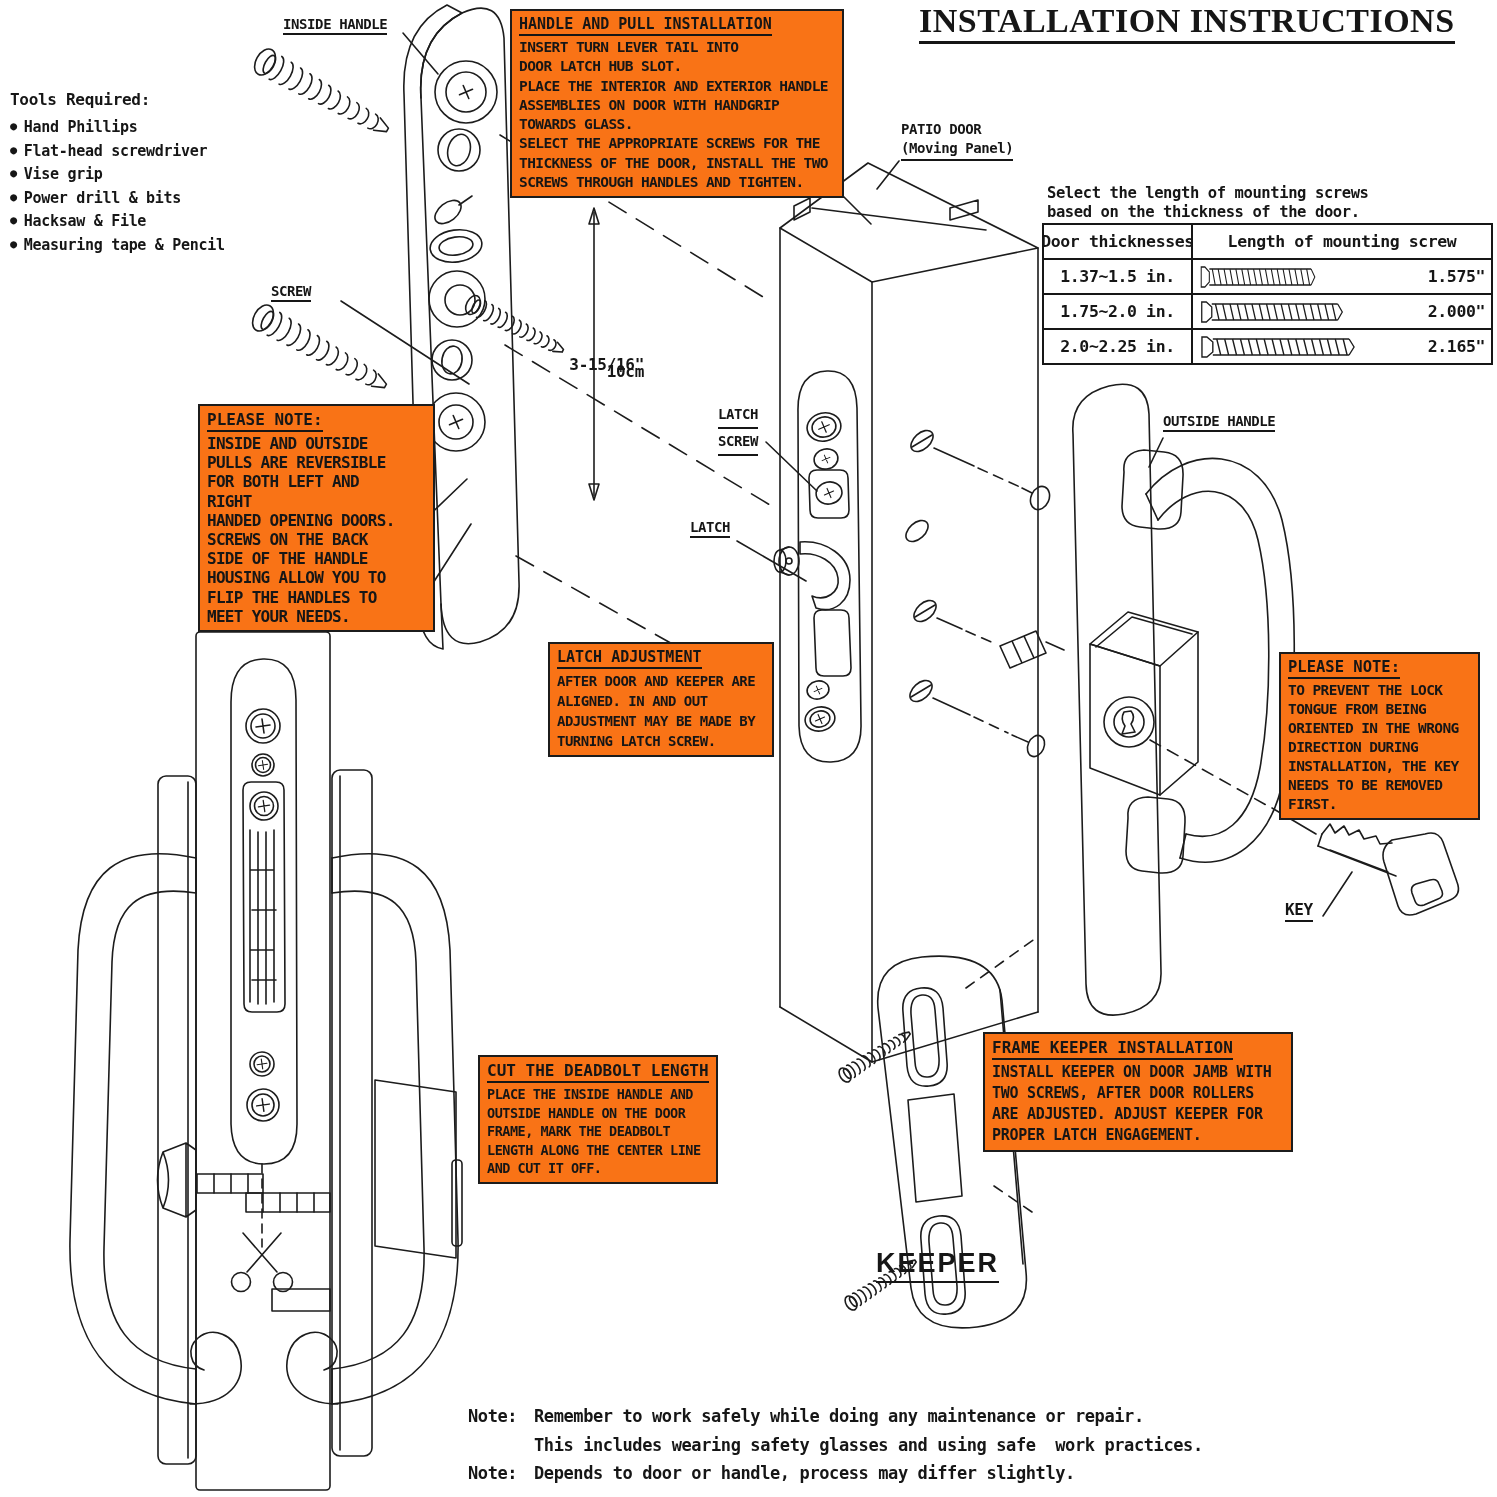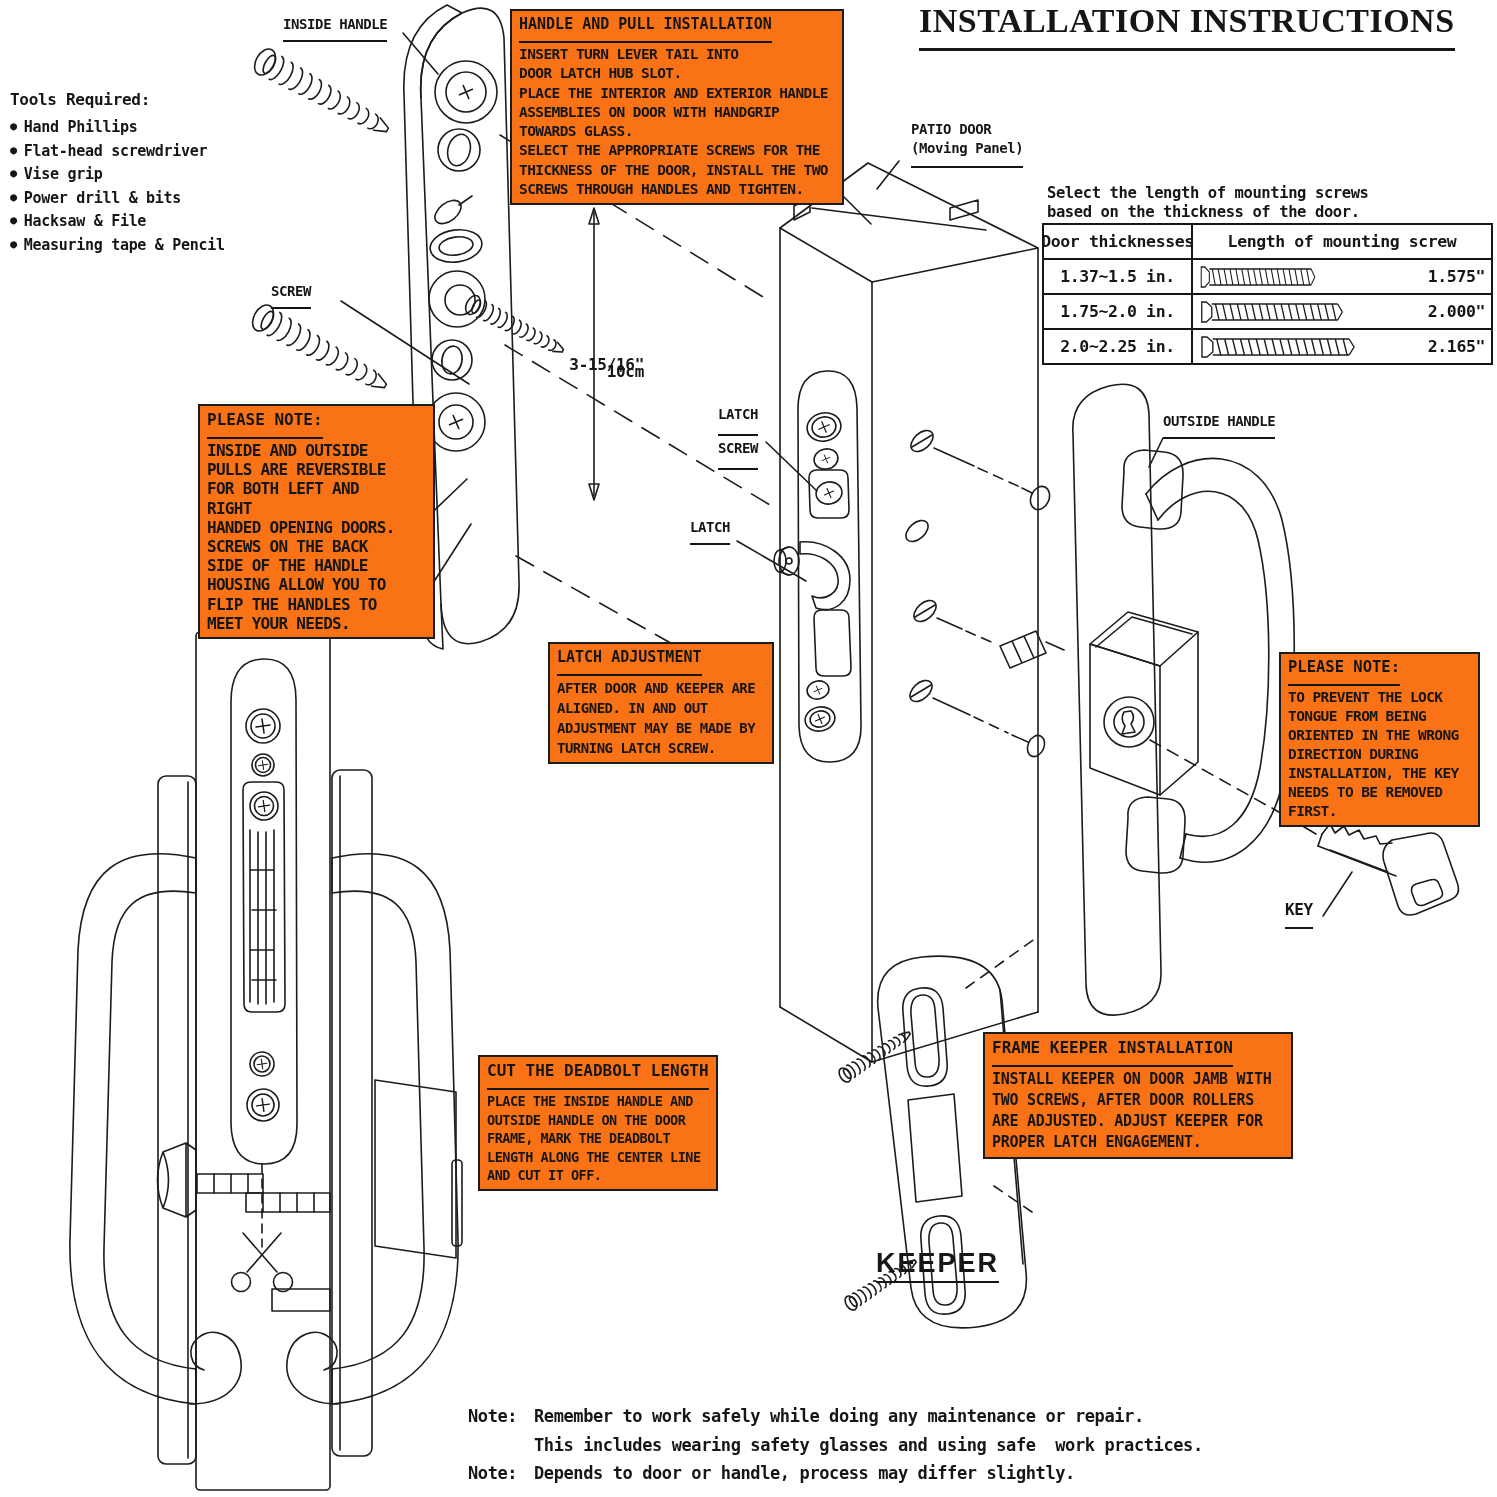--- a/index.html
+++ b/index.html
@@ -1,21 +1,21 @@
 <!DOCTYPE html>
 <html><head>
 <meta charset="utf-8">
 <style>
   html,body{margin:0;padding:0;}
   body{width:1497px;height:1497px;position:relative;background:#fff;
        font-family:"DejaVu Sans Mono","Liberation Mono",monospace;color:#161616;overflow:hidden;}
   svg.art{position:absolute;left:0;top:0;z-index:1;}
   svg.art *{stroke:#1c1c1c;fill:none;stroke-width:1.6;stroke-linecap:round;stroke-linejoin:round;}
   .lbl{position:absolute;z-index:3;font-weight:bold;font-size:14px;letter-spacing:-0.4px;white-space:nowrap;}
-  .u{display:inline-block;border-bottom:2px solid #161616;padding-bottom:8px;}
+  .u{display:inline-block;border-bottom:2px solid #161616;padding-bottom:1px;}
   #main-title{position:absolute;left:919px;top:2px;z-index:3;white-space:nowrap;
       font-family:"Liberation Serif","DejaVu Serif",serif;font-weight:bold;font-size:34px;letter-spacing:.5px;}
   #main-title .u{border-bottom-width:3.5px;}
   #tools{position:absolute;left:10px;top:90px;z-index:3;font-weight:bold;}
   .tools-h{font-size:16px;margin-bottom:6px;letter-spacing:-.3px;}
   .tool{font-size:15px;line-height:23px;letter-spacing:-.3px;white-space:nowrap;}
   .tool::before{content:"● ";font-size:12px;vertical-align:1.5px;}
   .box{position:absolute;z-index:3;background:#f97316;border:2.5px solid #1c1c1c;padding:4px 7px;font-weight:bold;}
   .box .bt{margin-bottom:2px;white-space:nowrap;}
   .box .bb{white-space:pre-line;}
@@ -257,21 +257,21 @@
   <div class="tool">Hand Phillips</div>
   <div class="tool">Flat-head screwdriver</div>
   <div class="tool">Vise grip</div>
   <div class="tool">Power drill &amp; bits</div>
   <div class="tool">Hacksaw &amp; File</div>
   <div class="tool">Measuring tape &amp; Pencil</div>
 </div>
 
 <div class="lbl" style="left:283px;top:16px;"><span class="u">INSIDE HANDLE</span></div>
 <div class="lbl" style="left:271px;top:283px;"><span class="u">SCREW</span></div>
-<div class="lbl" style="left:901px;top:120px;line-height:19px;margin-left:10px;">
+<div class="lbl" style="left:901px;top:120px;line-height:19px;">
   <div>PATIO DOOR</div>
   <div><span class="u">(Moving Panel)</span></div>
 </div>
 <div class="lbl" style="left:718px;top:402px;line-height:24px;">
   <div><span class="u">LATCH</span></div>
   <div><span class="u">SCREW</span></div>
 </div>
 <div class="lbl" style="left:690px;top:519px;"><span class="u">LATCH</span></div>
 <div class="lbl" style="left:1163px;top:413px;"><span class="u">OUTSIDE HANDLE</span></div>
 <div class="lbl" style="left:1285px;top:900px;font-size:16px;"><span class="u">KEY</span></div>

